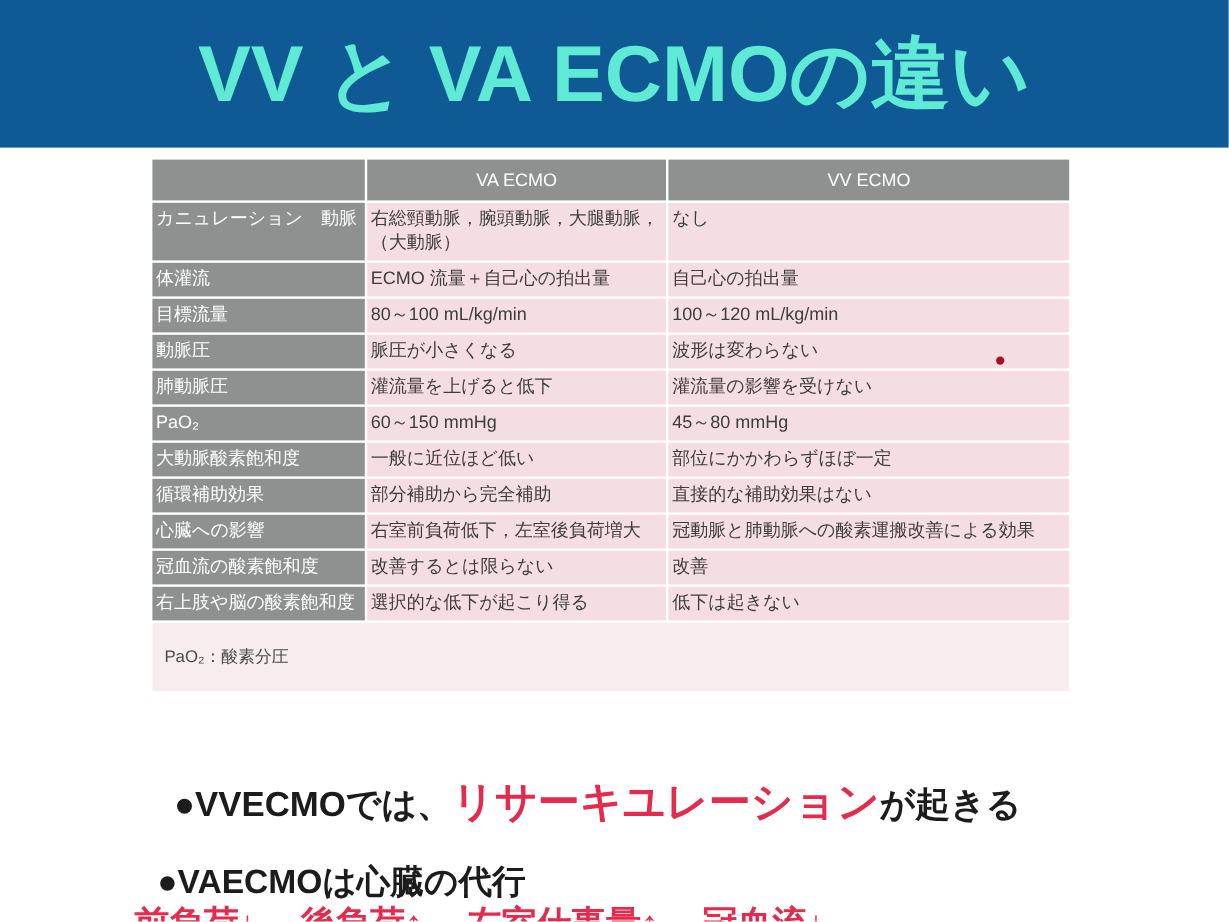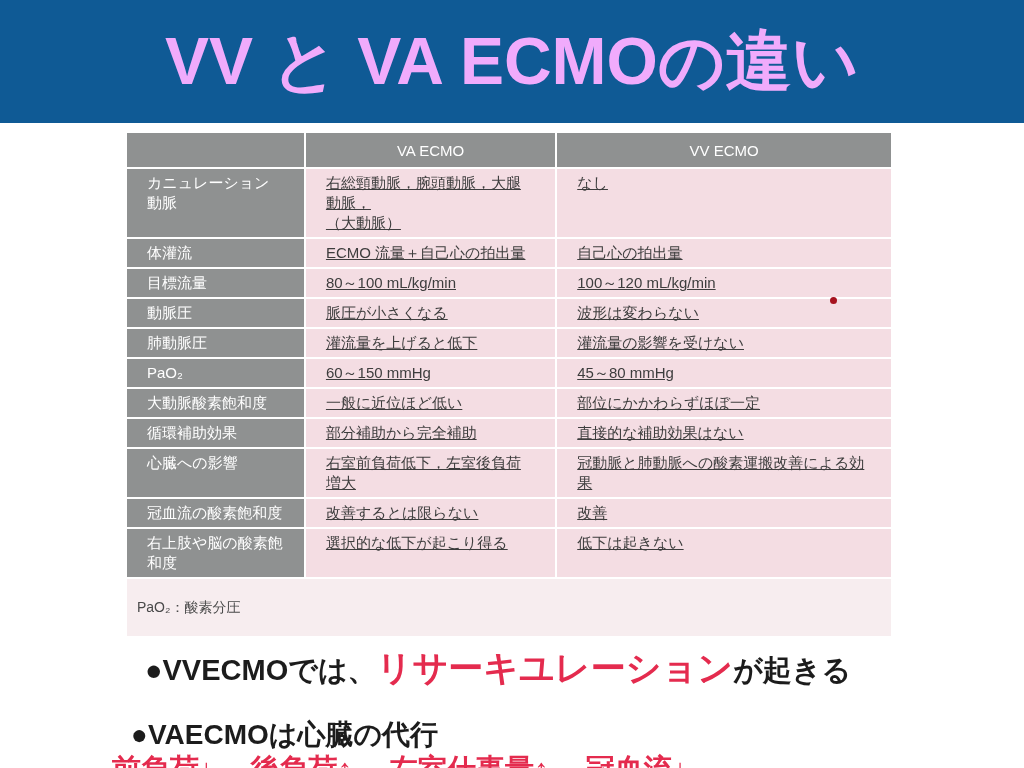--- a/index.html
+++ b/index.html
@@ -8,34 +8,34 @@
     background:#ffffff;
     font-family:"Liberation Sans","DejaVu Sans",sans-serif;
   }
   
   .band{
     position:absolute;left:0;top:0;width:1024px;height:123px;
     background:#0F5A95;
     display:flex;align-items:center;justify-content:center;
   }
   .band h1{
-    margin:0;color:#f0abfc;font-size:66px;font-weight:900;
+    margin:0;color:#5eead4;font-size:66px;font-weight:900;
     white-space:nowrap;letter-spacing:0;
   }
   
   .tablewrap{position:absolute;left:125px;top:131px;width:768px;}
   table{border-collapse:separate;border-spacing:2px;width:100%;table-layout:fixed;}
   col.c1{width:176px;} col.c2{width:248px;} col.c3{width:332px;}
   th{
     background:#8F9191;color:#ffffff;font-weight:normal;
     font-size:15px;height:30px;padding:2px 10px;text-align:center;
   }
-  td{font-size:15px;line-height:20px;padding:4px 20px;vertical-align:top;}
+  td{font-size:15px;line-height:20px;padding:4px 3px;vertical-align:top;}
   td.label{background:#8F9191;color:#ffffff;}
-  td.data{background:#F4DDE3;color:#3D3D3D;white-space:pre-line;text-decoration:underline;}
+  td.data{background:#F4DDE3;color:#3D3D3D;white-space:pre-line;}
   tr.footnote td{
     background:#F7EDEF;color:#4A4A4A;font-size:14px;
     padding:19px 10px;line-height:19px;
   }
   
   .note1{position:absolute;left:145px;top:616px;font-size:29px;font-weight:bold;color:#1C1C1C;white-space:nowrap;}
   .note1 .hl{font-size:35px;color:#E42B4E;}
   .note2{position:absolute;left:131px;top:688px;font-size:28px;font-weight:bold;color:#1C1C1C;white-space:nowrap;}
   .note3{position:absolute;left:112px;top:721px;font-size:29px;font-weight:bold;color:#E42B4E;white-space:nowrap;}
   

